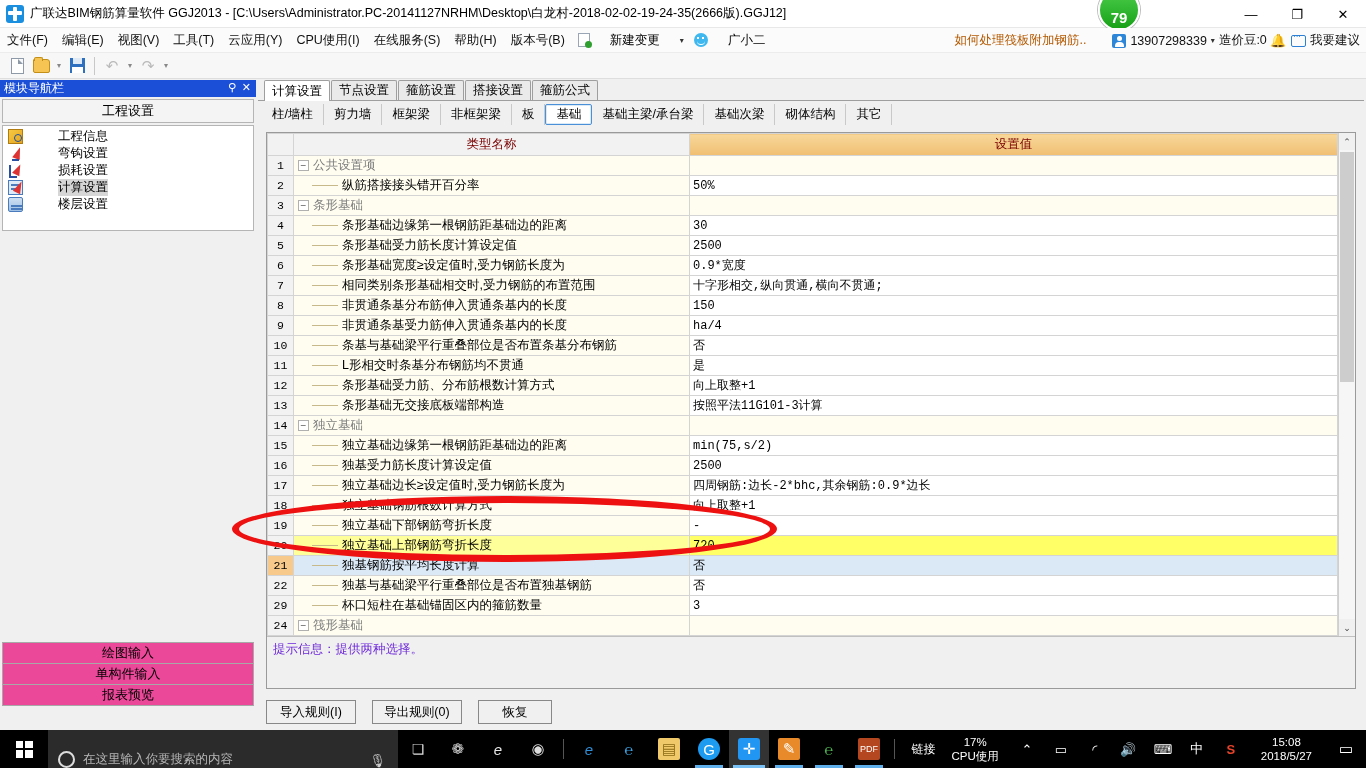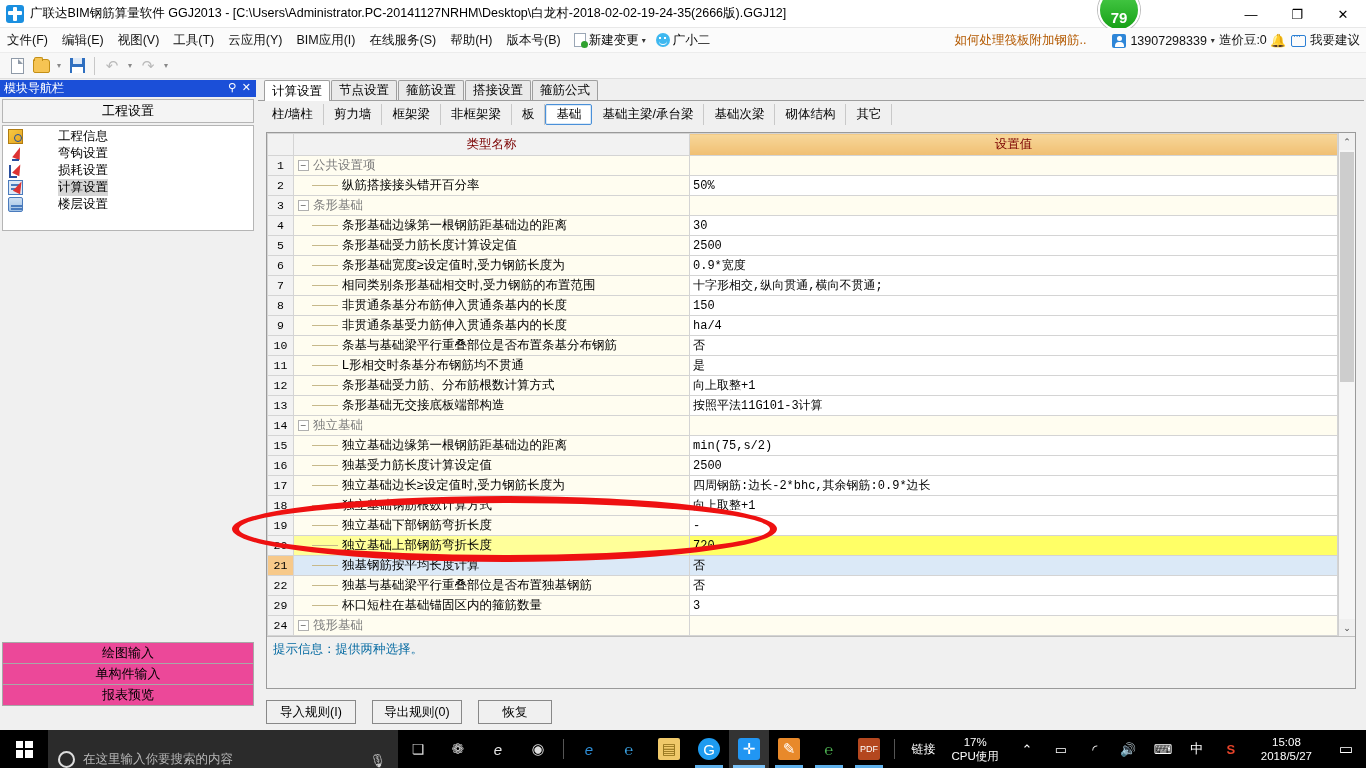--- a/index.html
+++ b/index.html
@@ -45,21 +45,21 @@
     box-shadow: 0 0 0 1px #bdbdbd;
   }
 
   
   .menubar {
     position: absolute; left: 0; top: 28px; width: 1366px; height: 25px;
     background: #fbfbfb; display: flex; align-items: center;
     border-bottom: 1px solid #ececec;
   }
   .menu-item { padding: 2px 7px; font-size: 12.5px; color: #111; white-space: nowrap; cursor: default; }
-  .mi-newchange { display: flex; align-items: center; gap: 3px; padding: 2px 4px 2px 6px; font-size: 12.5px; }
+  .mi-newchange { display: flex; align-items: center; gap: 20px; padding: 2px 4px 2px 6px; font-size: 12.5px; }
   .doc-ico {
     width: 12px; height: 14px; background: #fff; border: 1px solid #9aa6b5; position: relative; flex: none;
   }
   .doc-ico::after { content:""; position:absolute; right:-3px; bottom:-2px; width:7px; height:7px; background:#2fa02f; border-radius:50%; }
   .caret { font-size: 8px; color: #333; }
   .smiley {
     width: 14px; height: 14px; border-radius: 50%; background: #3fb8f0; position: relative; flex: none;
   }
   .smiley::before { content:""; position:absolute; left:3px; top:4px; width:2px;height:2px;background:#fff;box-shadow:5px 0 0 #fff; }
   .smiley::after { content:""; position:absolute; left:3px; top:8px; width:8px;height:3px;border-bottom:1.5px solid #fff;border-radius:0 0 5px 5px; }
@@ -202,21 +202,21 @@
   .vscroll {
     width: 17px; background: #f0f0f0; border-left: 1px solid #cfcfcf;
     display: flex; flex-direction: column; align-items: center;
   }
   .vs-arrow { width: 17px; height: 17px; display:flex;align-items:center;justify-content:center; font-size:9px; color:#444; background:#f0f0f0;}
   .vs-track { flex: 1; width: 17px; position: relative; background:#f6f6f6; }
   .vs-thumb { position: absolute; left: 1px; top: 2px; width: 14px; height: 230px; background: #cdcdcd; }
 
   .hintbar {
     height: 52px; border-top: 1px solid #c0c0c0; background: #f0f0f0;
-    font-size: 12.5px; padding: 4px 6px; color: #0369a1;
+    font-size: 12.5px; padding: 4px 6px; color: #6d28d9;
   }
   .btnbar { position: absolute; left: 8px; top: 620px; display: flex; gap: 16px; }
   .dlgbtn {
     min-width: 90px; height: 24px; border: 1px solid #888; background: #f0f0f0;
     font-size: 12.5px; display: flex; align-items: center; justify-content: center; color: #000;
   }
 
   
   .annot {
     position: absolute; left: 232px; top: 496px; width: 545px; height: 66px;
@@ -271,21 +271,21 @@
     </div>
     <div class="badge79">79</div>
   </div>
 
   <div class="menubar">
     <div class="menu-item">文件(F)</div>
     <div class="menu-item">编辑(E)</div>
     <div class="menu-item">视图(V)</div>
     <div class="menu-item">工具(T)</div>
     <div class="menu-item">云应用(Y)</div>
-    <div class="menu-item">BIM应用(I)</div>
+    <div class="menu-item">CPU使用(I)</div>
     <div class="menu-item">在线服务(S)</div>
     <div class="menu-item">帮助(H)</div>
     <div class="menu-item">版本号(B)</div>
     <div class="mi-newchange">
       <span class="doc-ico"></span>
       <span>新建变更</span>
       <span class="caret">▾</span>
     </div>
     <div class="mi-newchange">
       <span class="smiley"></span>

